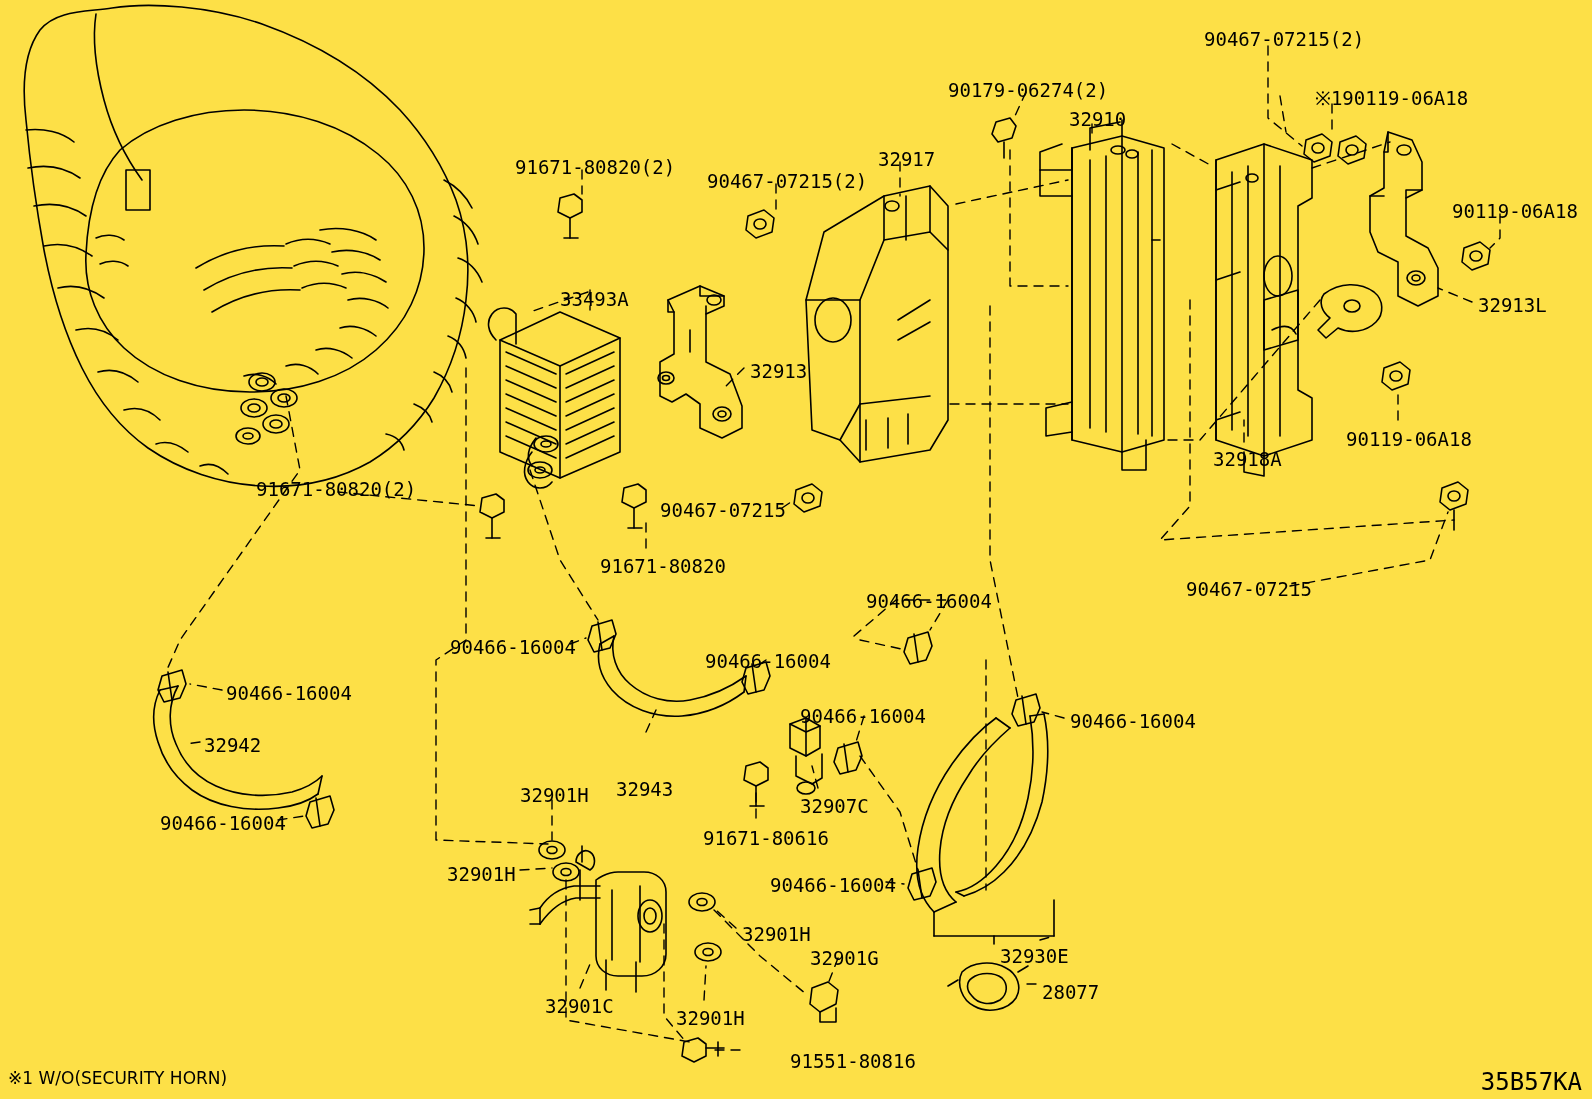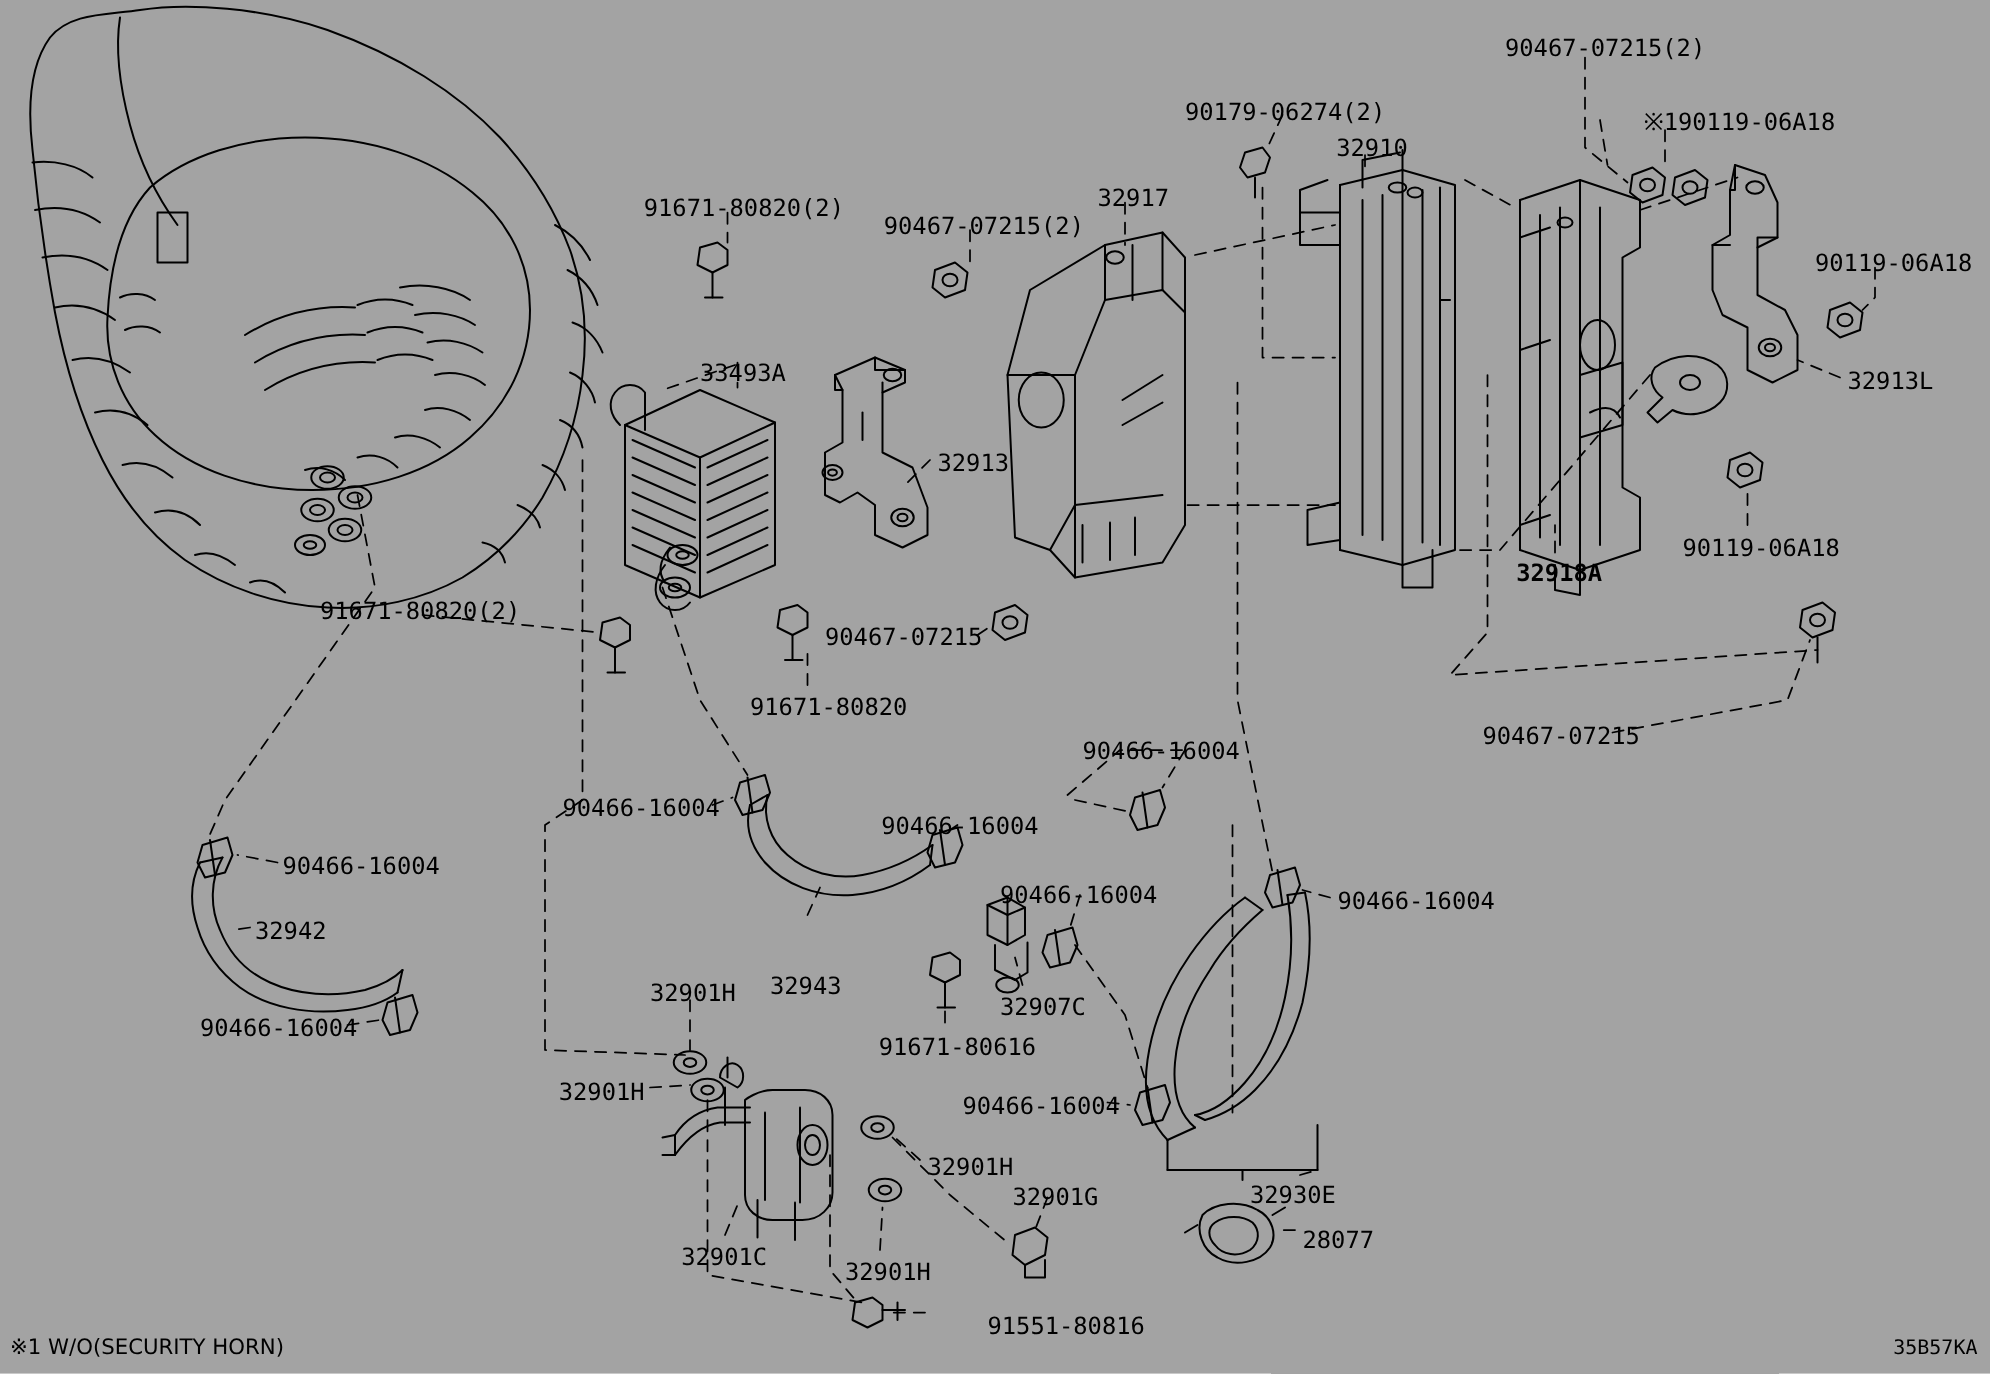--- a/index.html
+++ b/index.html
@@ -7,21 +7,21 @@
     padding: 0;
     background: #ffffff;
   }
   body {
     font-family: "DejaVu Sans", sans-serif;
   }
   #sheet {
     position: relative;
     width: 1592px;
     height: 1099px;
-    background: #a3a3a3;
+    background: #fde047;
     overflow: hidden;
   }
   #art {
     position: absolute;
     left: 0;
     top: 0;
     width: 1592px;
     height: 1099px;
   }
   .lbl {
@@ -40,21 +40,21 @@
     font-family: "DejaVu Sans", sans-serif;
     font-size: 17px;
     color: #000000;
     white-space: nowrap;
   }
   .sheetcode {
     position: absolute;
     right: 10px;
     top: 1068px;
     font-family: "DejaVu Sans Mono", monospace;
-    font-size: 16px;
+    font-size: 24px;
     color: #000000;
     white-space: nowrap;
   }
 </style>
 </head>
 <body>
 
 <div id="sheet">
 
   <svg id="art" viewBox="0 0 1592 1099" xmlns="http://www.w3.org/2000/svg">
@@ -508,21 +508,21 @@
   <div class="lbl" style="left:1069px; top:110px;">32910</div>
   <div class="lbl" style="left:878px; top:150px;">32917</div>
   <div class="lbl" style="left:515px; top:158px;">91671-80820(2)</div>
   <div class="lbl" style="left:707px; top:172px;">90467-07215(2)</div>
   <div class="lbl" style="left:1452px; top:202px;">90119-06A18</div>
   <div class="lbl" style="left:560px; top:290px;">33493A</div>
   <div class="lbl" style="left:1478px; top:296px;">32913L</div>
   <div class="lbl" style="left:750px; top:362px;">32913</div>
   <div class="lbl" style="left:1346px; top:430px;">90119-06A18</div>
   <div class="lbl" style="left:256px; top:480px;">91671-80820(2)</div>
-  <div class="lbl" style="left:1213px; top:450px;font-weight:bold;">32918A</div>
+  <div class="lbl" style="left:1213px; top:450px;">32918A</div>
   <div class="lbl" style="left:660px; top:501px;">90467-07215</div>
   <div class="lbl" style="left:600px; top:557px;">91671-80820</div>
   <div class="lbl" style="left:1186px; top:580px;">90467-07215</div>
   <div class="lbl" style="left:866px; top:592px;">90466-16004</div>
   <div class="lbl" style="left:450px; top:638px;">90466-16004</div>
   <div class="lbl" style="left:705px; top:652px;">90466-16004</div>
   <div class="lbl" style="left:226px; top:684px;">90466-16004</div>
   <div class="lbl" style="left:1070px; top:712px;">90466-16004</div>
   <div class="lbl" style="left:800px; top:707px;">90466-16004</div>
   <div class="lbl" style="left:204px; top:736px;">32942</div>

